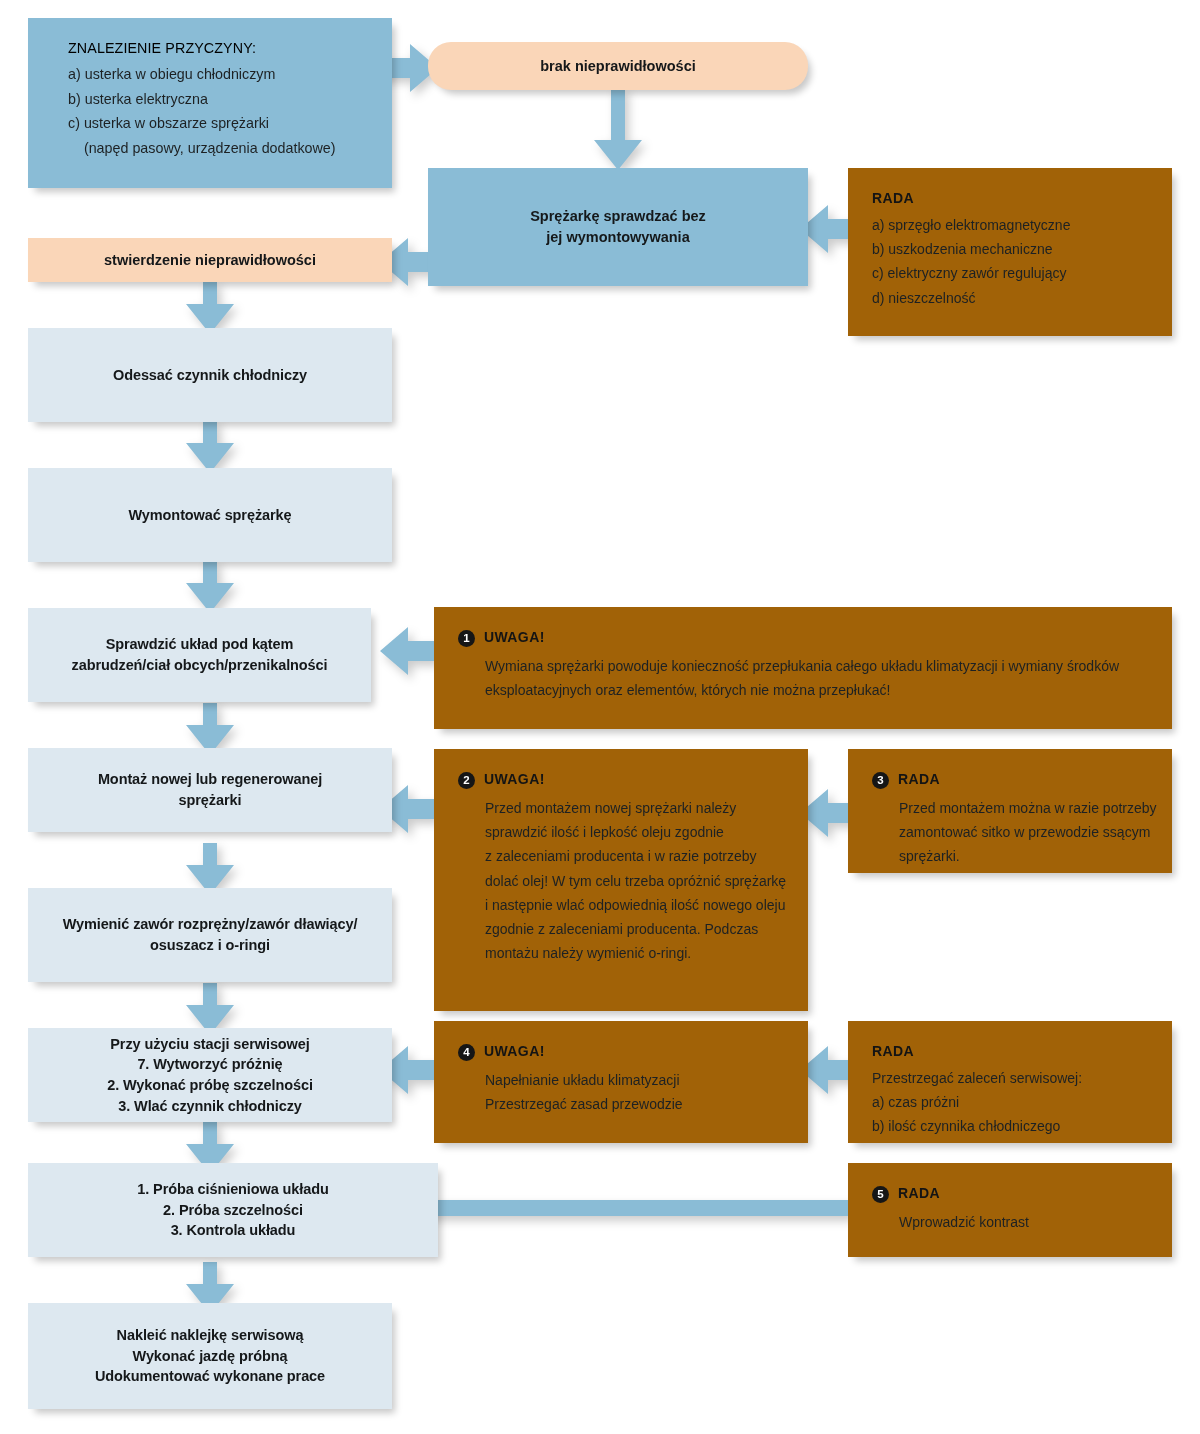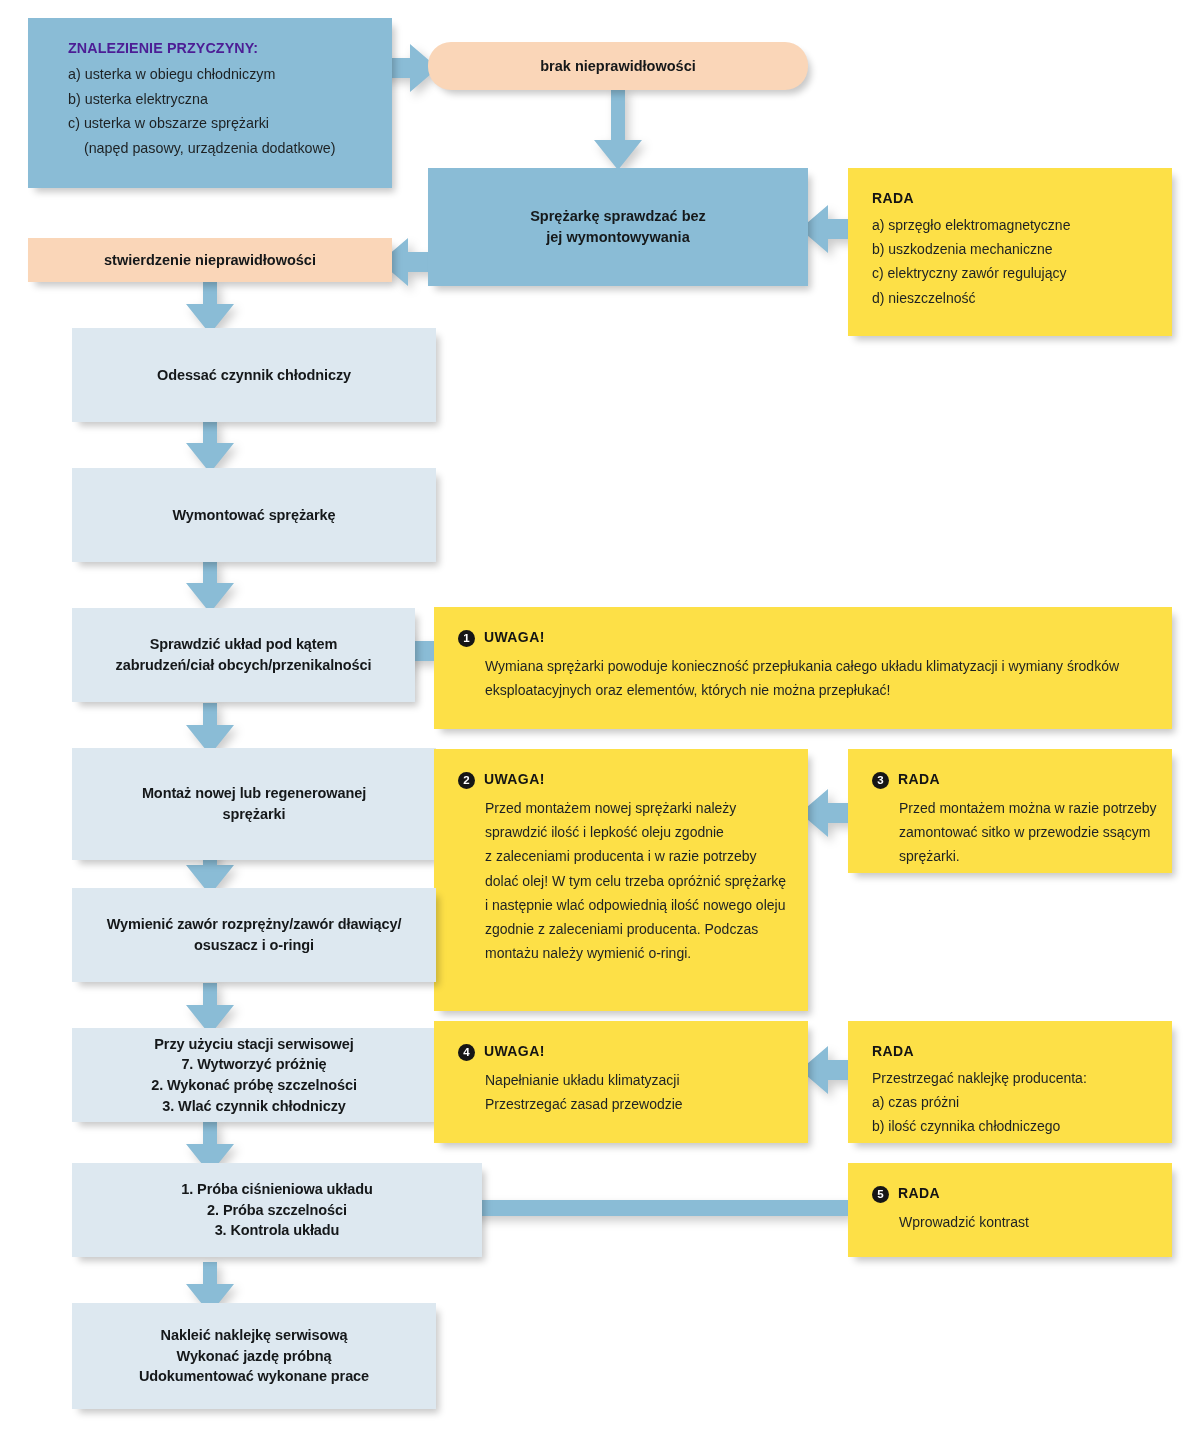--- a/index.html
+++ b/index.html
@@ -13,23 +13,23 @@
 
   .box {
     position: absolute;
     display: flex;
     align-items: center;
     justify-content: center;
     text-align: center;
     box-shadow: 5px 6px 7px -2px rgba(0,0,0,0.22);
   }
   .box-blue  { background: #8abcd6; }
-  .box-lblue { background: #dde8f0; margin-left: 44px; }
+  .box-lblue { background: #dde8f0; }
   .box-peach { background: #fad6b8; }
-  .box-gray  { background: #fde047; }
+  .box-gray  { background: #a16207; }
 
   .proc-text {
     font-size: 14.5px;
     font-weight: bold;
     color: #15181a;
     line-height: 1.42;
     letter-spacing: -0.1px;
   }
   .peach-text {
     font-size: 14.5px;
@@ -45,22 +45,22 @@
   }
 
   
   .cause {
     display: block;
     padding: 22px 0 0 40px;
     text-align: left;
   }
   .cause .hd {
     font-size: 14.3px;
-    font-weight: bold;
-    color: #4c1d95;
+    font-weight: normal;
+    color: #000000;
     letter-spacing: 0.1px;
     margin-bottom: 6px;
   }
   .cause .ln {
     font-size: 14.3px;
     color: #1d2123;
     line-height: 1.72;
     white-space: pre;
   }
 
@@ -240,21 +240,21 @@
     <div class="hdrow">
       <span class="num-badge">1</span>
       <span class="hd">UWAGA!</span>
     </div>
     <div class="body indent">
       <span class="ln">Wymiana sprężarki powoduje konieczność przepłukania całego układu klimatyzacji i wymiany środków</span>
       <span class="ln">eksploatacyjnych oraz elementów, których nie można przepłukać!</span>
     </div>
   </div>
 
-  <div class="box box-lblue" style="left:28px; top:748px; width:364px; height:112px;">
+  <div class="box box-lblue" style="left:28px; top:748px; width:364px; height:84px;">
     <div class="proc-text">
       <div>Montaż nowej lub regenerowanej</div>
       <div>sprężarki</div>
     </div>
   </div>
 
   <div class="box box-gray note" style="left:434px; top:749px; width:374px; height:262px;">
     <div class="hdrow">
       <span class="num-badge">2</span>
       <span class="hd">UWAGA!</span>
@@ -307,21 +307,21 @@
       <span class="ln">Napełnianie układu klimatyzacji</span>
       <span class="ln">Przestrzegać zasad przewodzie</span>
     </div>
   </div>
 
   <div class="box box-gray note" style="left:848px; top:1021px; width:324px; height:122px;">
     <div class="hdrow">
       <span class="hd">RADA</span>
     </div>
     <div class="body">
-      <span class="ln">Przestrzegać naklejkę producenta:</span>
+      <span class="ln">Przestrzegać zaleceń serwisowej:</span>
       <span class="ln">a) czas próżni</span>
       <span class="ln">b) ilość czynnika chłodniczego</span>
     </div>
   </div>
 
   <div class="box box-lblue" style="left:28px; top:1163px; width:410px; height:94px;">
     <div class="proc-text">
       <div>1. Próba ciśnieniowa układu</div>
       <div>2. Próba szczelności</div>
       <div>3. Kontrola układu</div>

